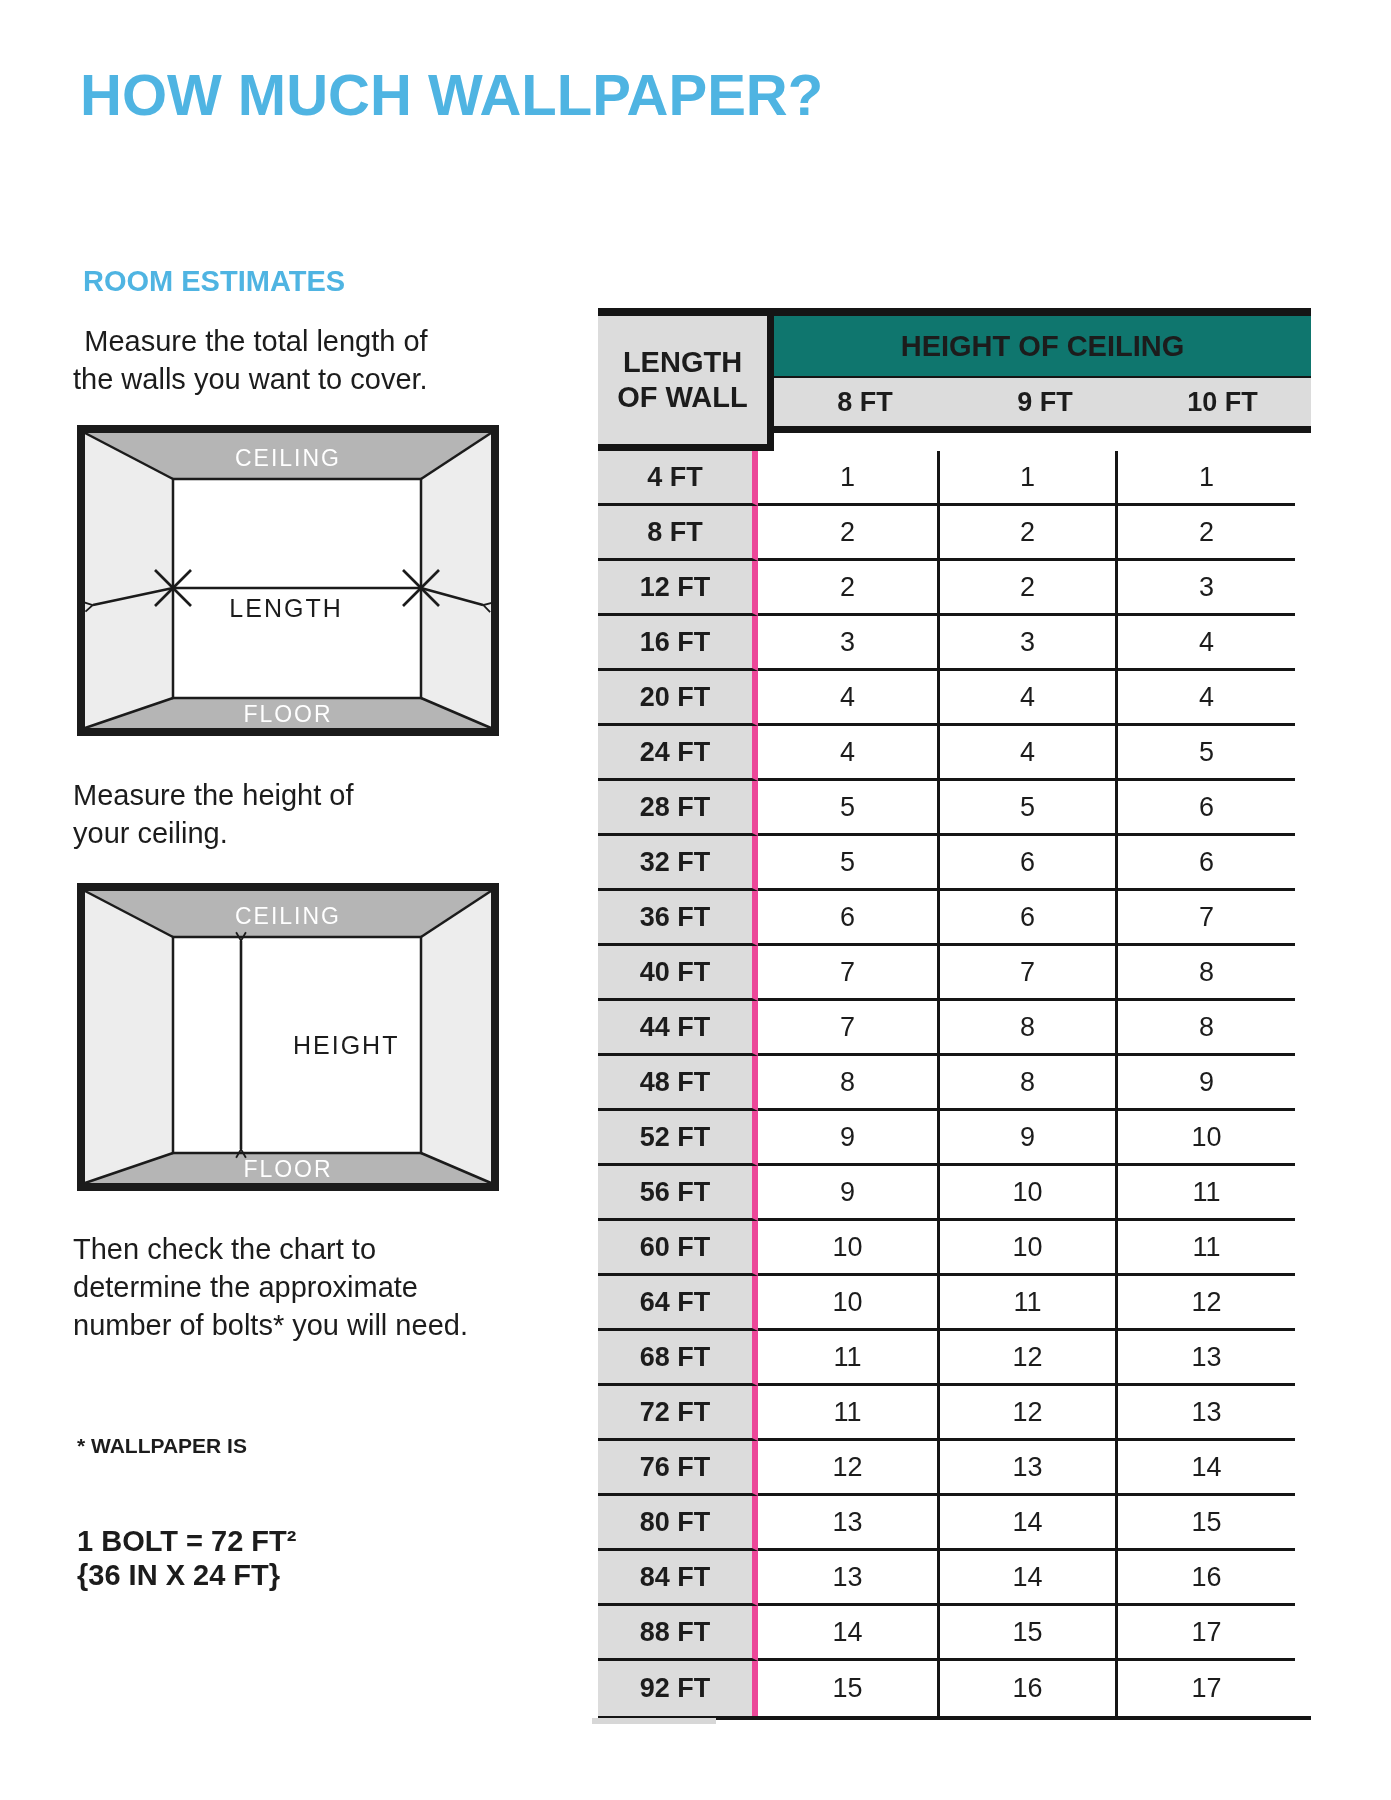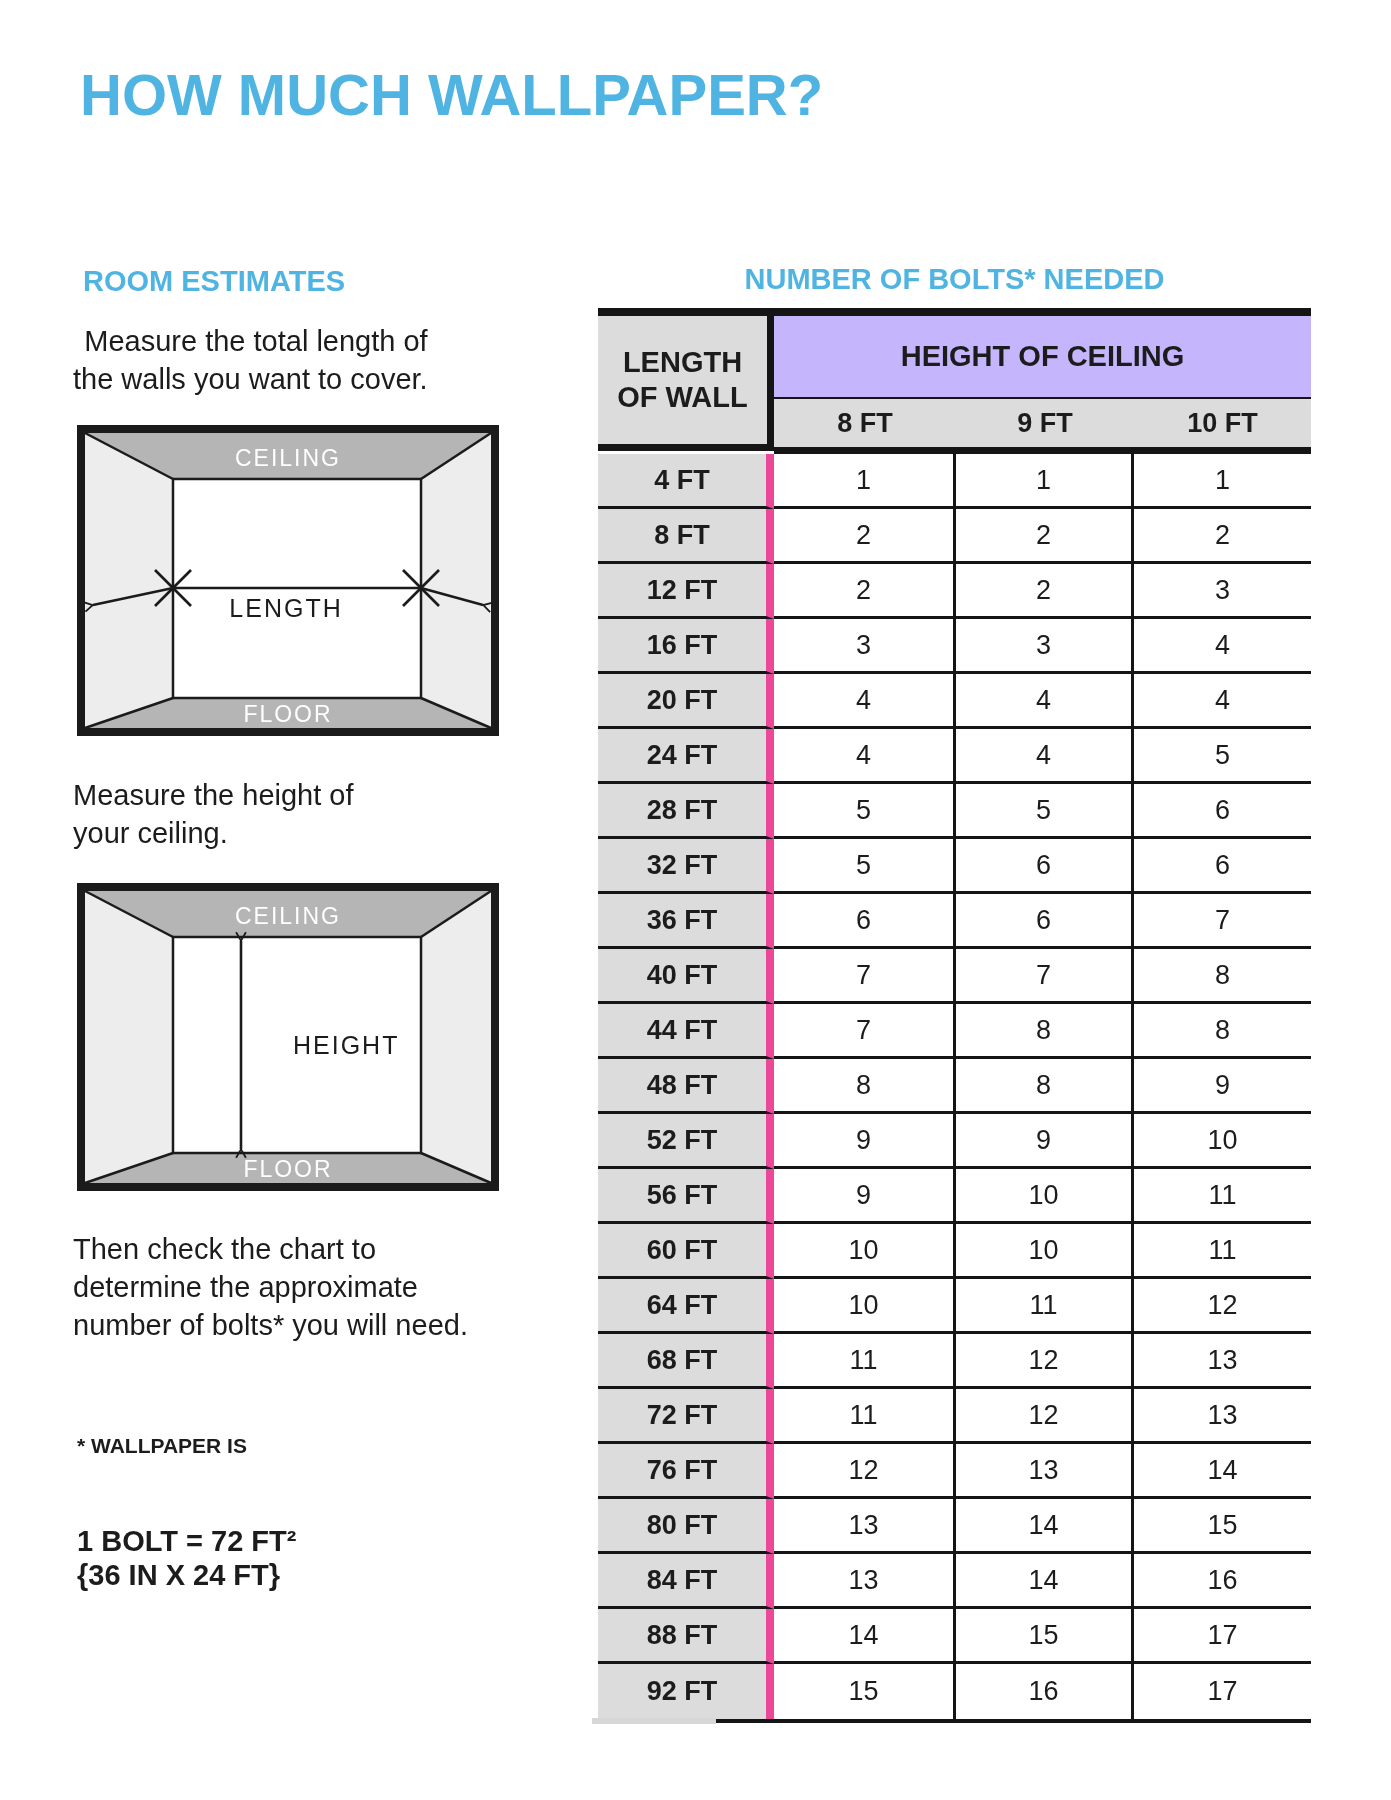--- a/index.html
+++ b/index.html
@@ -29,30 +29,30 @@
   .room-label{font-size:23px;letter-spacing:2px;fill:#ffffff;}
   .measure-label{font-size:25px;letter-spacing:2px;fill:#1c1c1c;}
   
   #bolts-table{left:598px;top:308px;width:713px;border-top:8px solid #151515;border-bottom:4px solid #151515;box-sizing:border-box;}
   #bolts-table *{box-sizing:border-box;}
   .thead{display:flex;}
   .corner{width:176px;height:135px;background:#dcdcdc;border-right:7px solid #151515;border-bottom:7px solid #151515;
           display:flex;align-items:center;justify-content:center;text-align:center;
           font-size:29px;font-weight:bold;line-height:35px;white-space:pre-line;}
   .head-right{width:537px;}
-  .hoc{height:83px;background:#c4b5fd;border-bottom:2px solid #151515;display:flex;align-items:center;justify-content:center;
+  .hoc{height:62px;background:#0f766e;border-bottom:2px solid #151515;display:flex;align-items:center;justify-content:center;
        font-size:29px;font-weight:bold;}
   .sub{height:55px;background:#dcdcdc;border-bottom:7px solid #151515;display:flex;}
   .sub span{display:flex;align-items:center;justify-content:center;font-size:27px;font-weight:bold;}
   .sub .s1{width:182px;}
   .sub .s2{width:178px;}
   .sub .s3{width:177px;}
   .trow{display:flex;height:55px;}
   .trow .c{display:flex;align-items:center;justify-content:center;border-bottom:3px solid #151515;font-size:27px;}
-  .trow .c0{width:176px;background:#dcdcdc;border-right:8px solid #ec4899;font-weight:bold;}
+  .trow .c0{width:160px;background:#dcdcdc;border-right:6px solid #ec4899;font-weight:bold;}
   .trow .c1{width:182px;border-right:3px solid #151515;}
   .trow .c2{width:178px;border-right:3px solid #151515;}
   .trow .c3{width:177px;}
   .trow:last-child .c{border-bottom:none;text-align:center;}
   #table-shadow{left:592px;top:1718px;width:124px;height:6px;background:#d7d7d7;}
 </style>
 </head>
 <body>
 
 <div id="page">
@@ -120,21 +120,20 @@
 determine the approximate
 number of bolts* you will need.</div>
 
   <div class="abs" id="footnote">
     <div class="fn1">* WALLPAPER IS</div>
   </div>
 
   <div class="abs" id="bolt-info">1 BOLT = 72 FT²
 {36 IN X 24 FT}</div>
 
-  <div class="abs section-heading" id="table-heading">NUMBER OF BOLTS* NEEDED</div>
 
   <div class="abs" id="bolts-table">
     <div class="thead">
       <div class="corner">LENGTH
 OF WALL</div>
       <div class="head-right">
         <div class="hoc">HEIGHT OF CEILING</div>
         <div class="sub">
           <span class="s1">8 FT</span>
           <span class="s2">9 FT</span>

